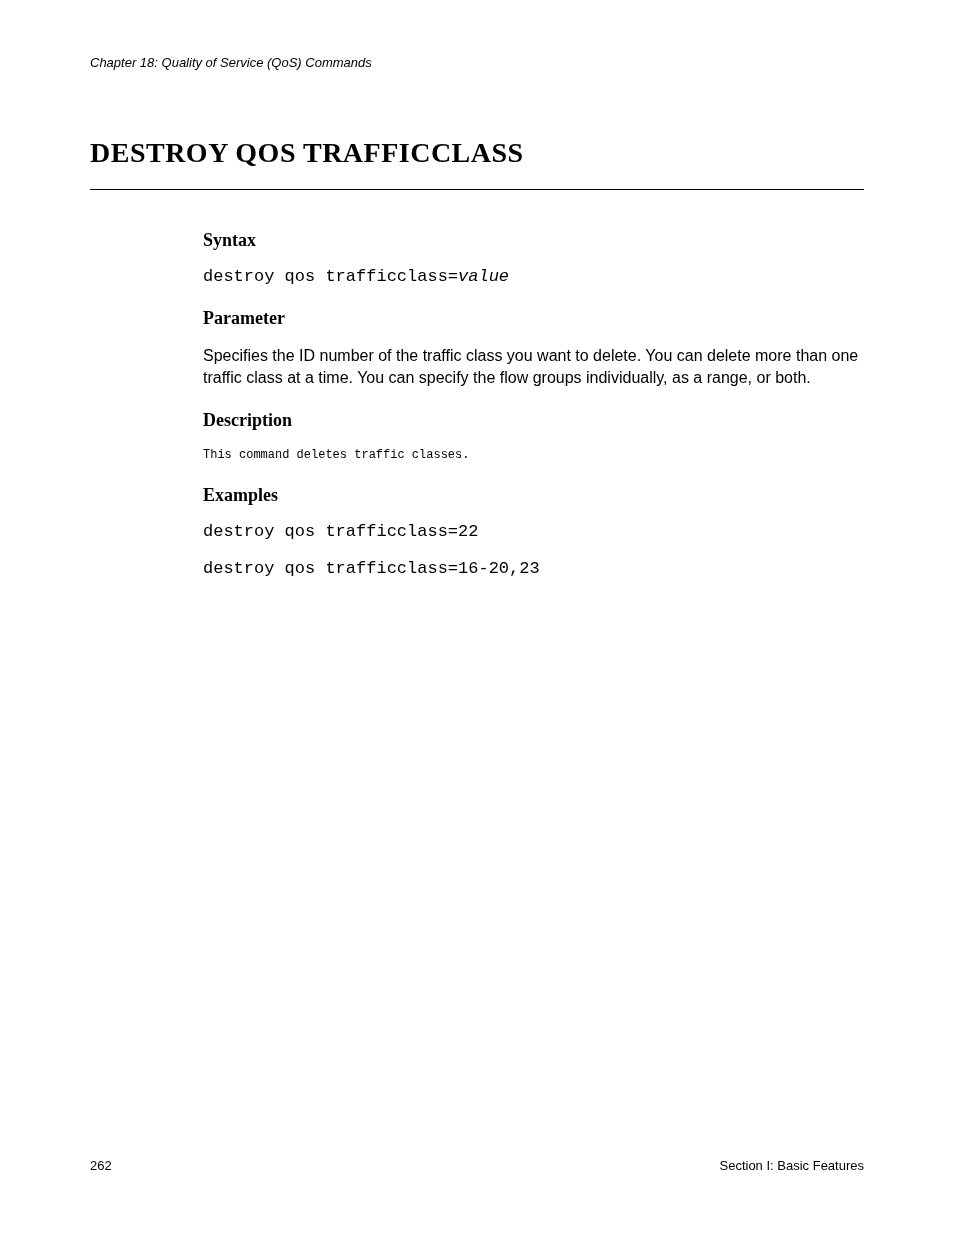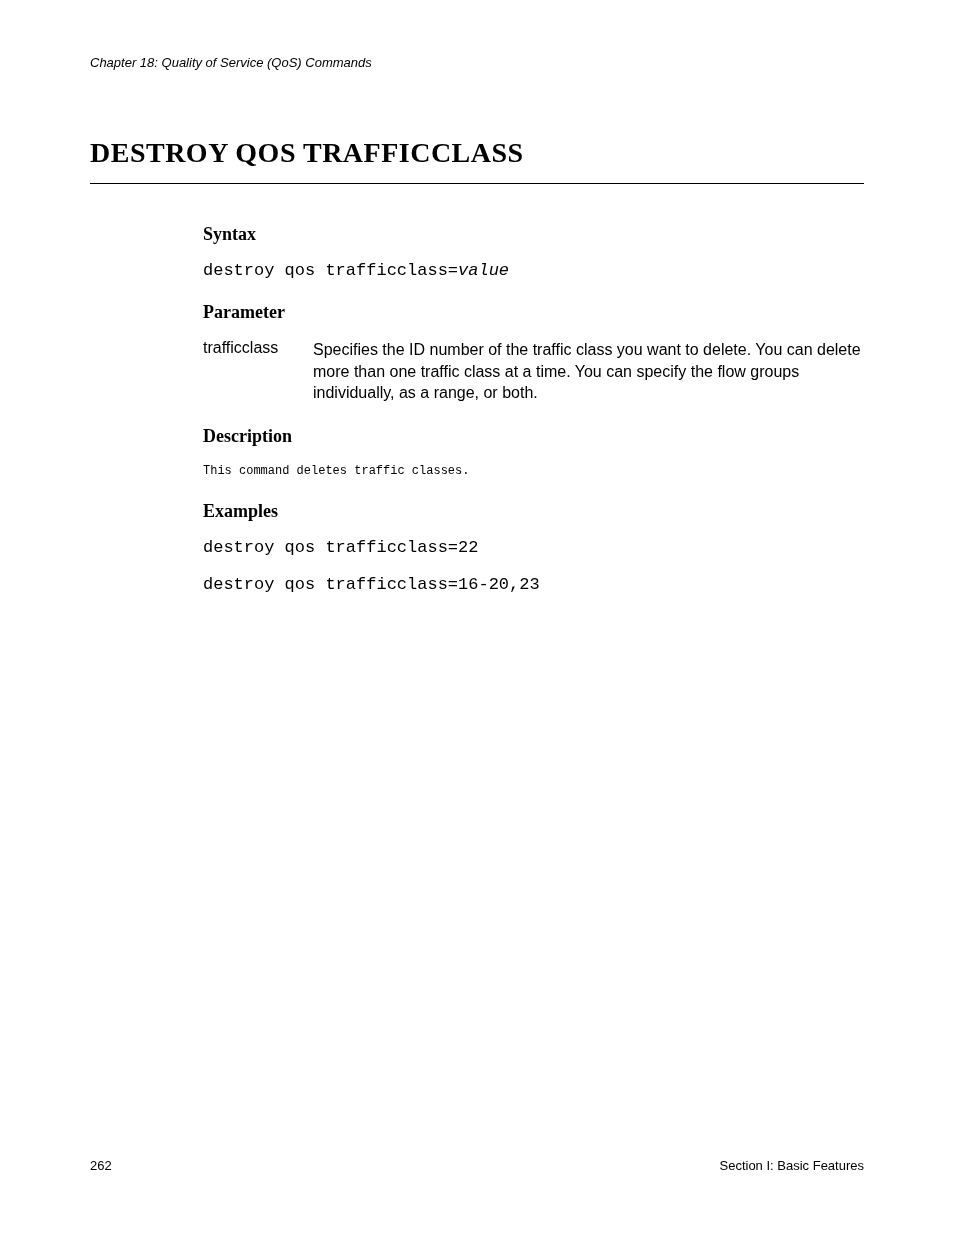--- a/index.html
+++ b/index.html
@@ -22,21 +22,21 @@
       font-size: 13px;
       font-family: Arial, sans-serif;
       margin-bottom: 67px;
       font-style: italic;
     }
     .main-title {
       font-family: "Times New Roman", Times, serif;
       font-size: 28px;
       font-weight: bold;
       letter-spacing: 0.5px;
-      padding-bottom: 14px;
+      padding-bottom: 20px;
       border-bottom: 1.5px solid #000000;
       margin-bottom: 40px;
     }
     .content {
       margin-left: 113px;
     }
     .section-heading {
       font-family: "Times New Roman", Times, serif;
       font-size: 18px;
       font-weight: bold;
@@ -102,21 +102,20 @@
 
   <div class="content">
 
     <div class="section-heading">Syntax</div>
     <div class="syntax-line">
       <span>destroy qos trafficclass=</span><span class="italic">value</span>
     </div>
 
     <div class="section-heading">Parameter</div>
     <div class="param-table">
-      <div class="param-name">trafficclass</div>
       <div class="param-desc">Specifies the ID number of the traffic class you want to delete. You can delete more than one traffic class at a time. You can specify the flow groups individually, as a range, or both.</div>
     </div>
 
     <div class="section-heading">Description</div>
     <div class="body-text">This command deletes traffic classes.</div>
 
     <div class="section-heading">Examples</div>
     <div class="code-line">destroy qos trafficclass=22</div>
     <div class="code-line">destroy qos trafficclass=16-20,23</div>
 

